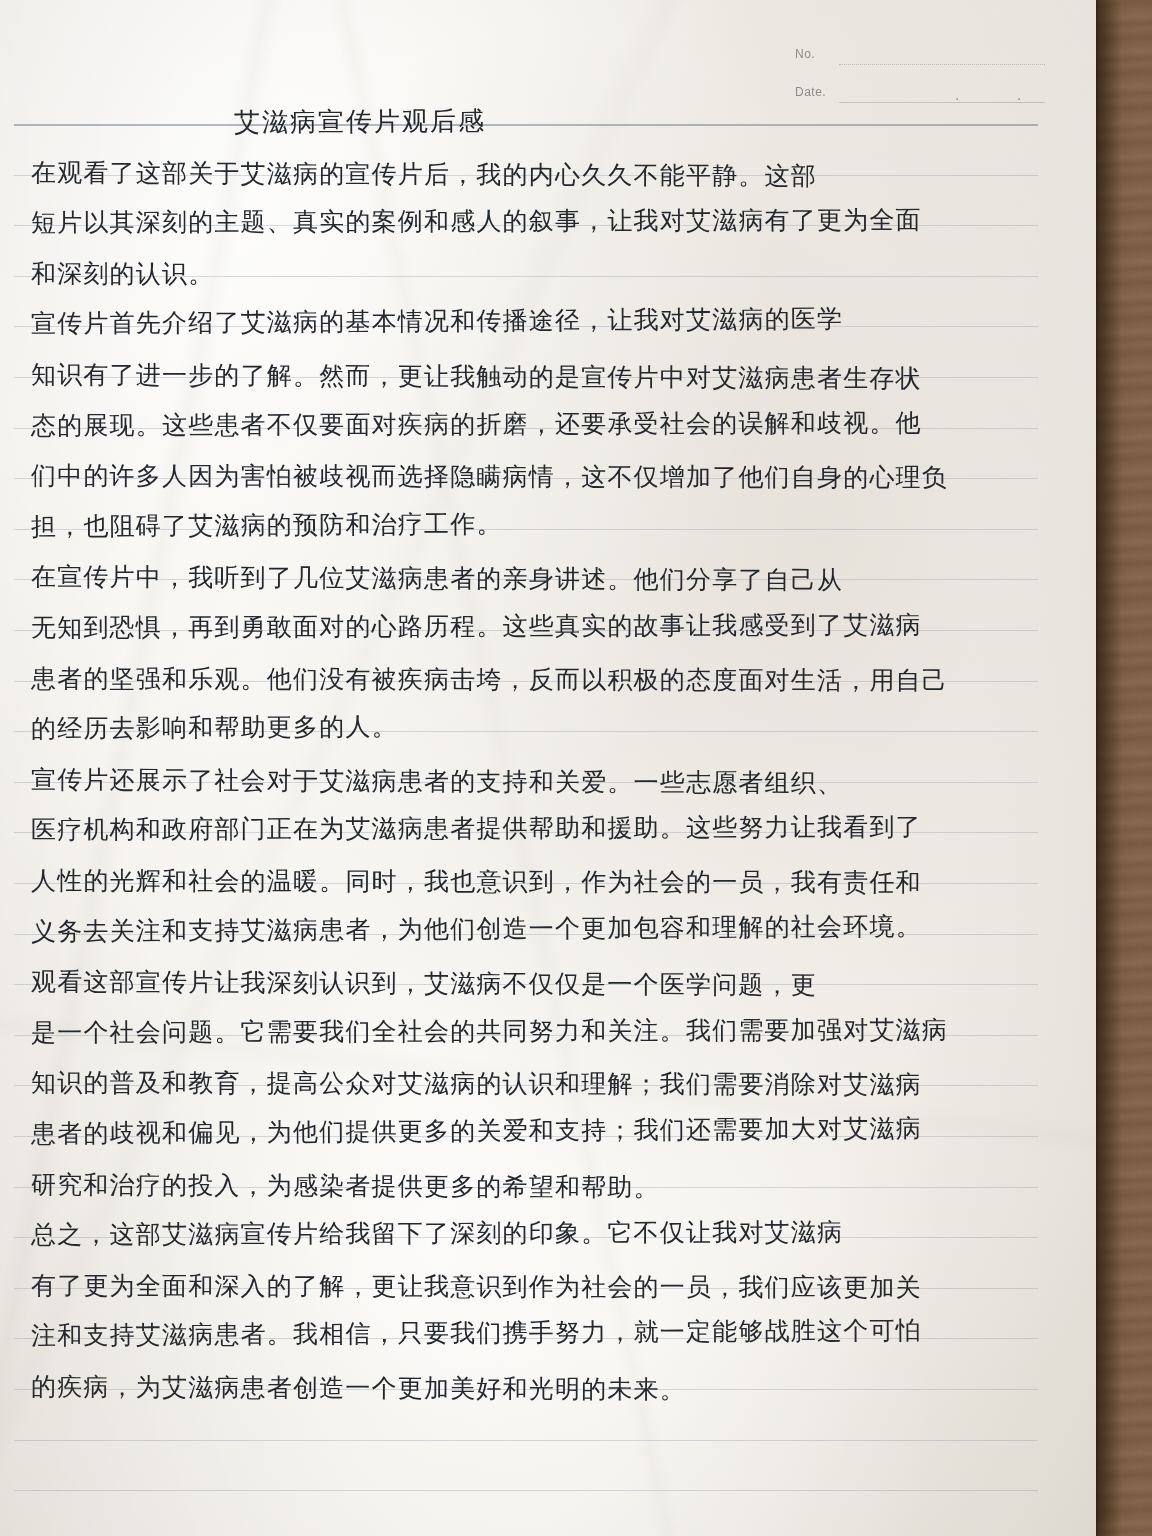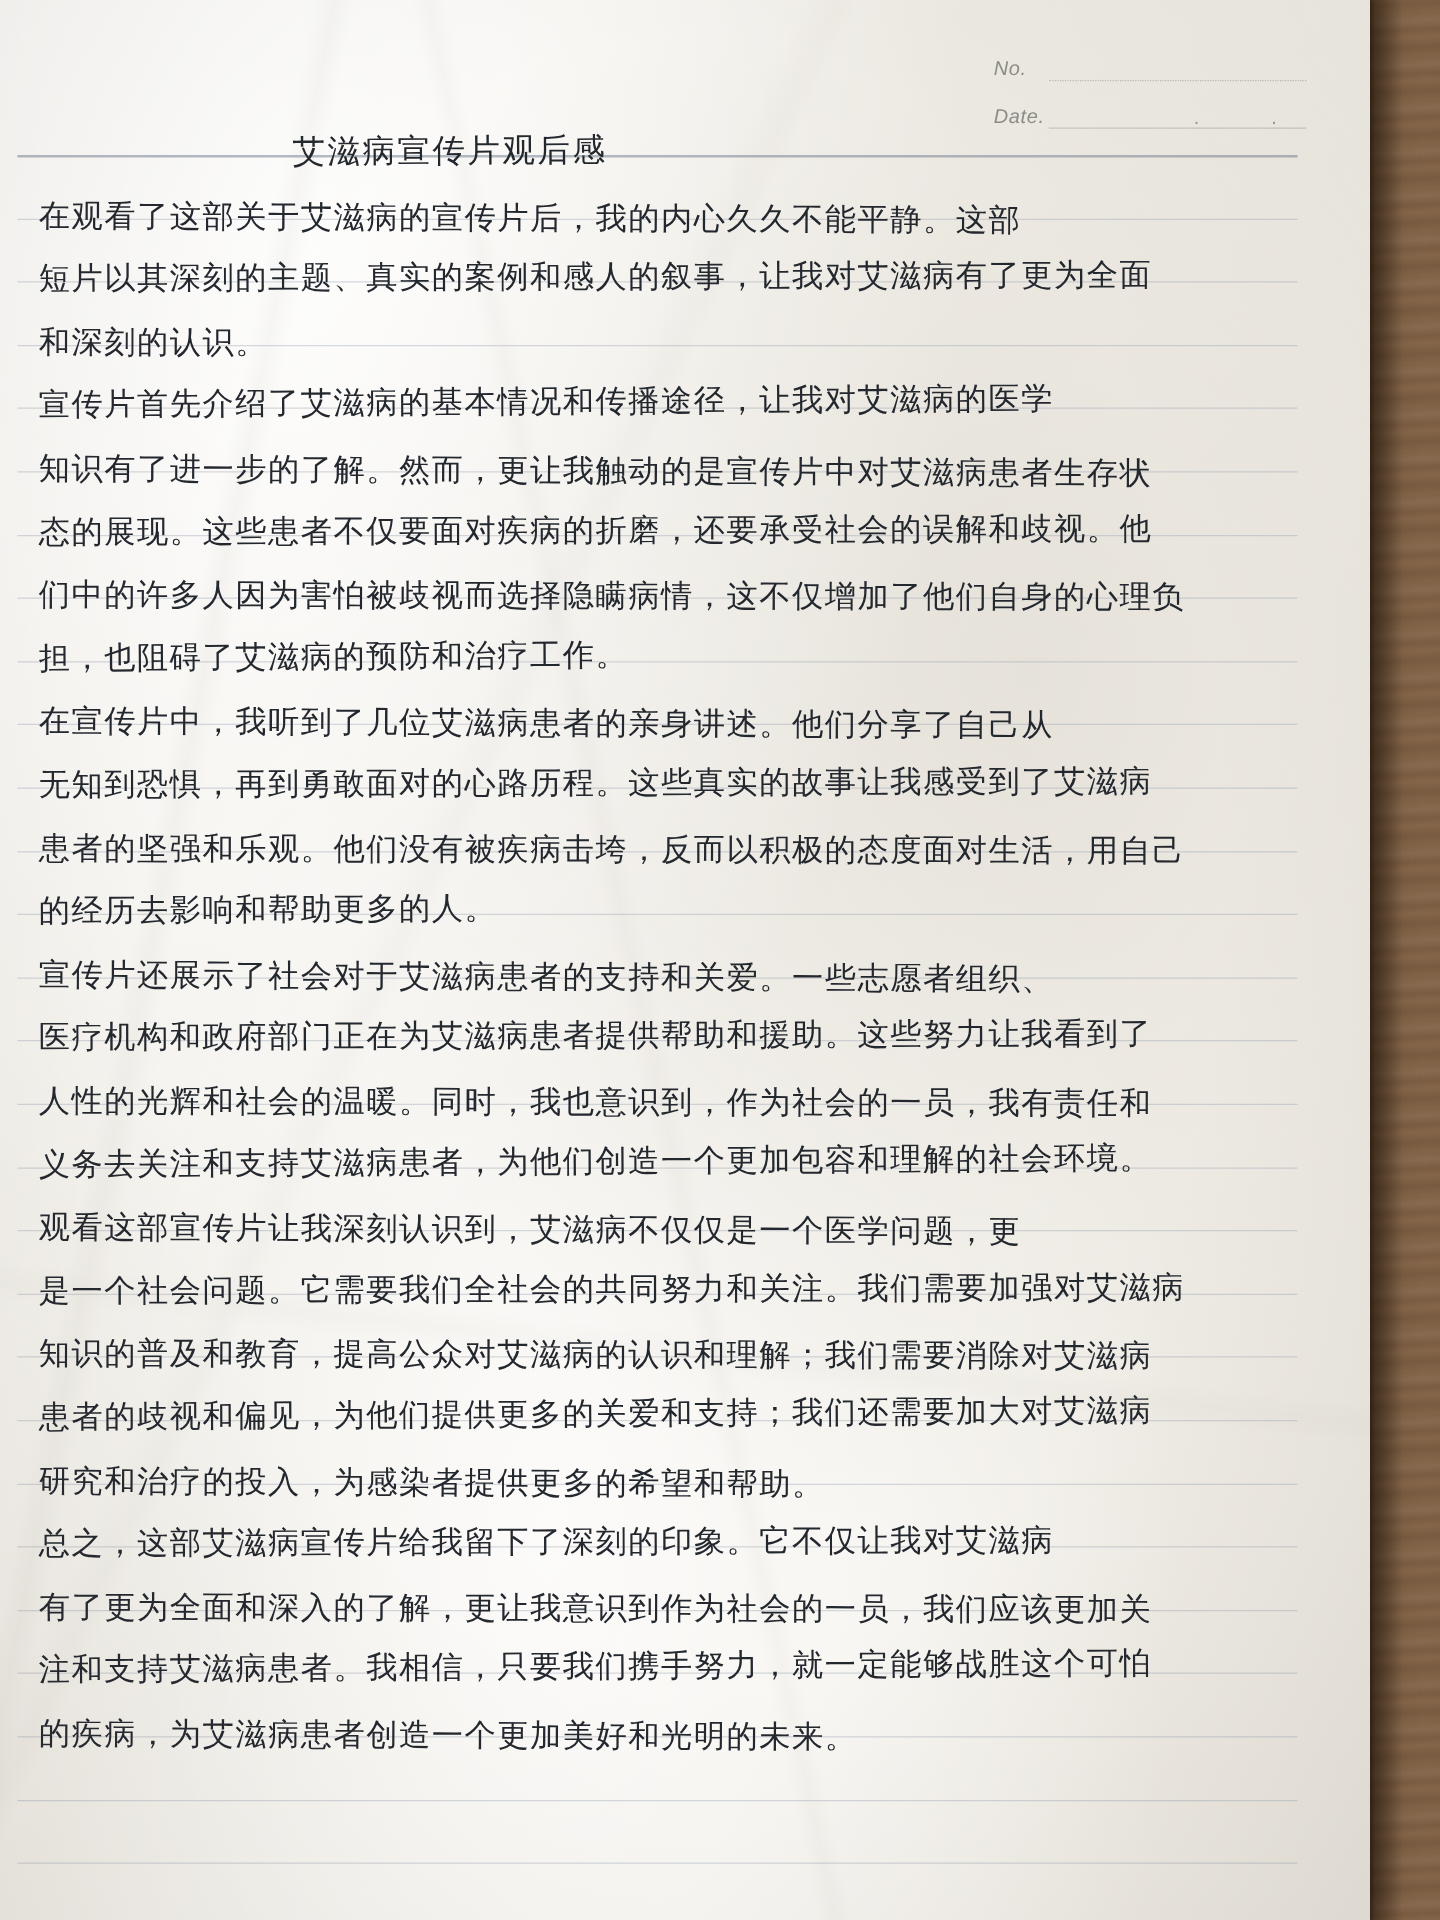--- a/index.html
+++ b/index.html
@@ -81,22 +81,21 @@
     height: 38px;
     color: #9a9a96;
     font-size: 15px;
     letter-spacing: .5px;
   }
   .hfield .lbl {
     position: absolute;
     left: 0;
     top: 5px;
     color: #8d8d88;
-    font-size: 16px;
-    font-style: italic;
+    font-size: 12px;
   }
   .hfield .dots {
     position: absolute;
     left: 44px;
     right: 0;
     top: 22px;
     border-bottom: 1px dotted #bdbdb7;
   }
   .hfield .dots.solid { border-bottom: 1px solid #c6c6c0; }
   .hfield .dot-sep {

